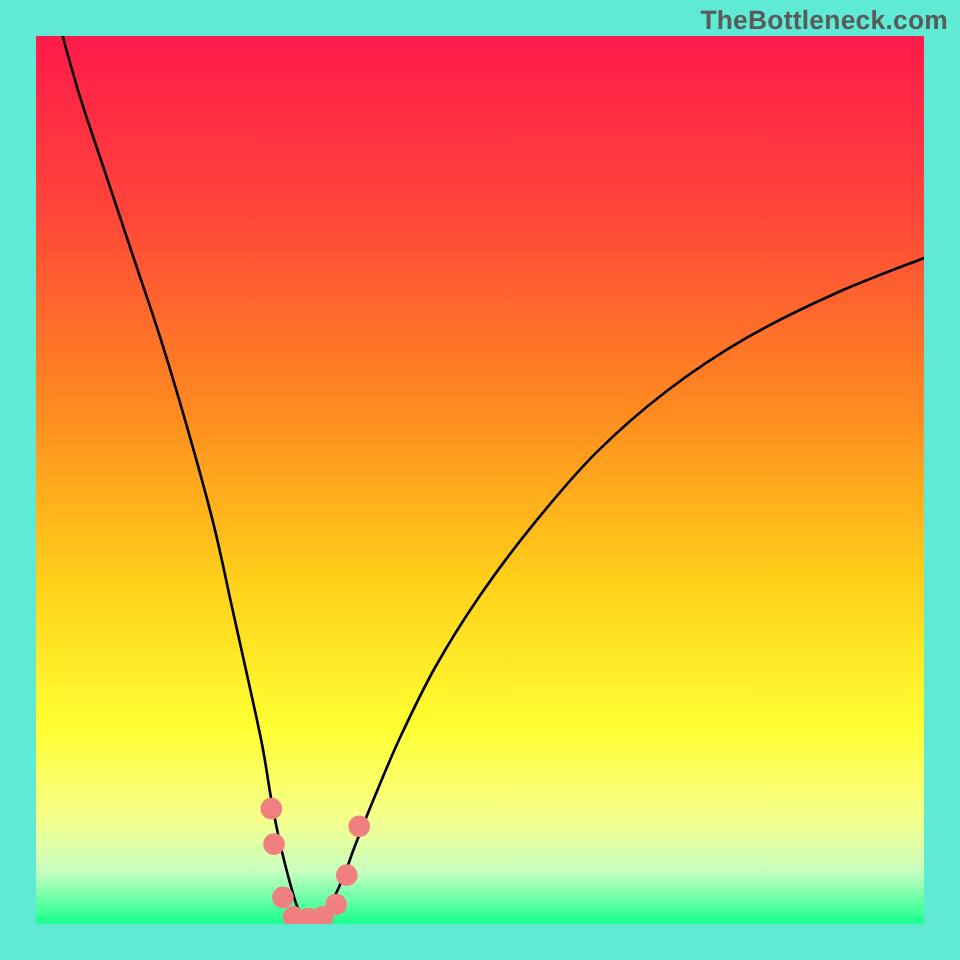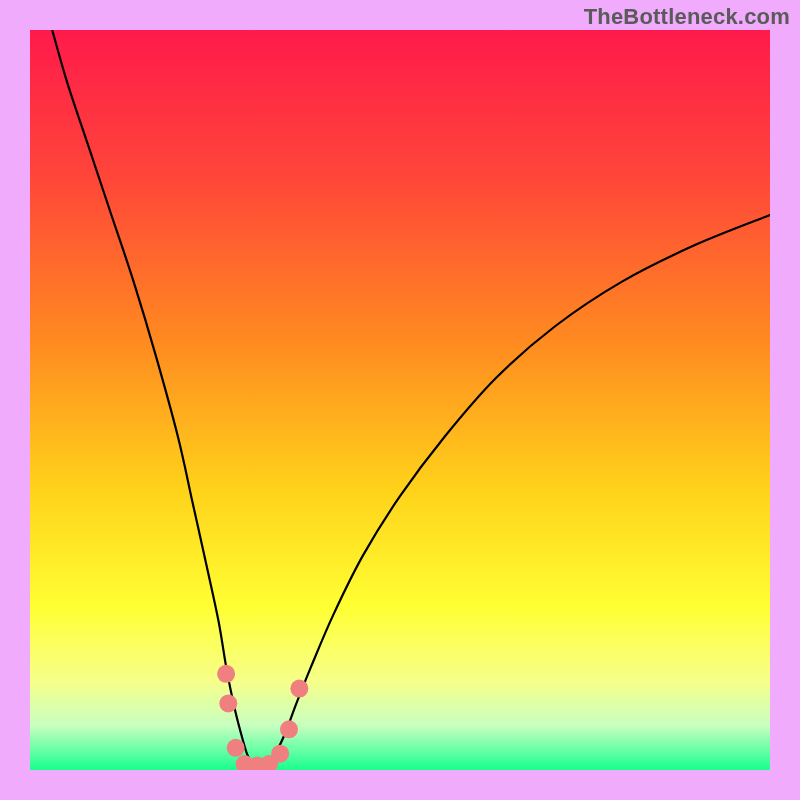--- a/index.html
+++ b/index.html
@@ -10,21 +10,21 @@
     overflow: hidden;
     background: #000;
     font-family: Arial, Helvetica, sans-serif;
   }
   .frame {
     position: absolute;
     top: 0;
     left: 0;
     width: 800px;
     height: 800px;
-    background: #f0abfc;
+    background: #5eead4;
   }
   .watermark {
     position: absolute;
     top: 4px;
     right: 10px;
     font-size: 22px;
     font-weight: 600;
     color: #5a5a5a;
     letter-spacing: 0.2px;
   }

